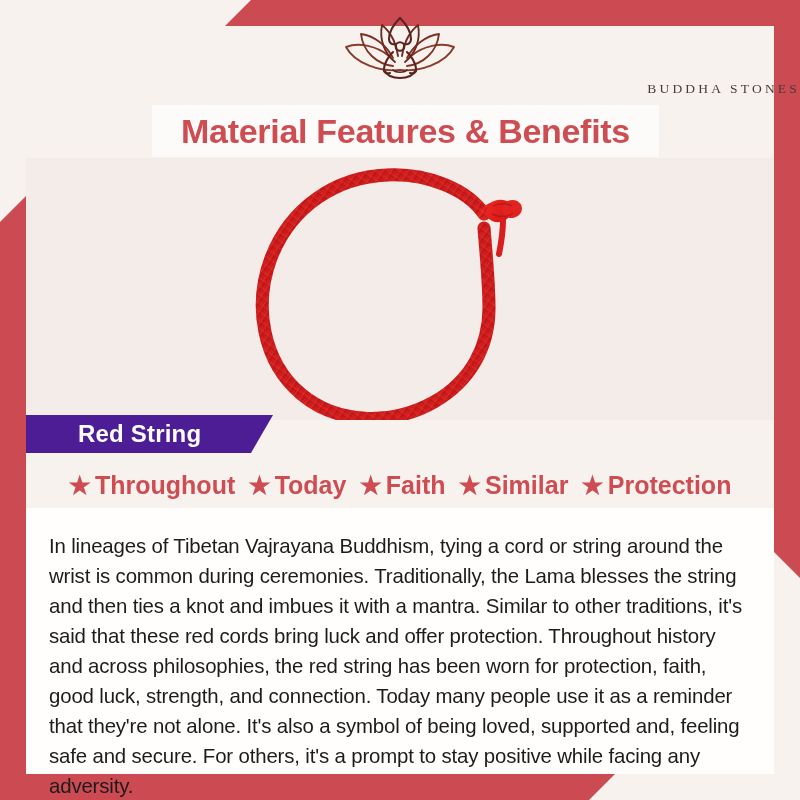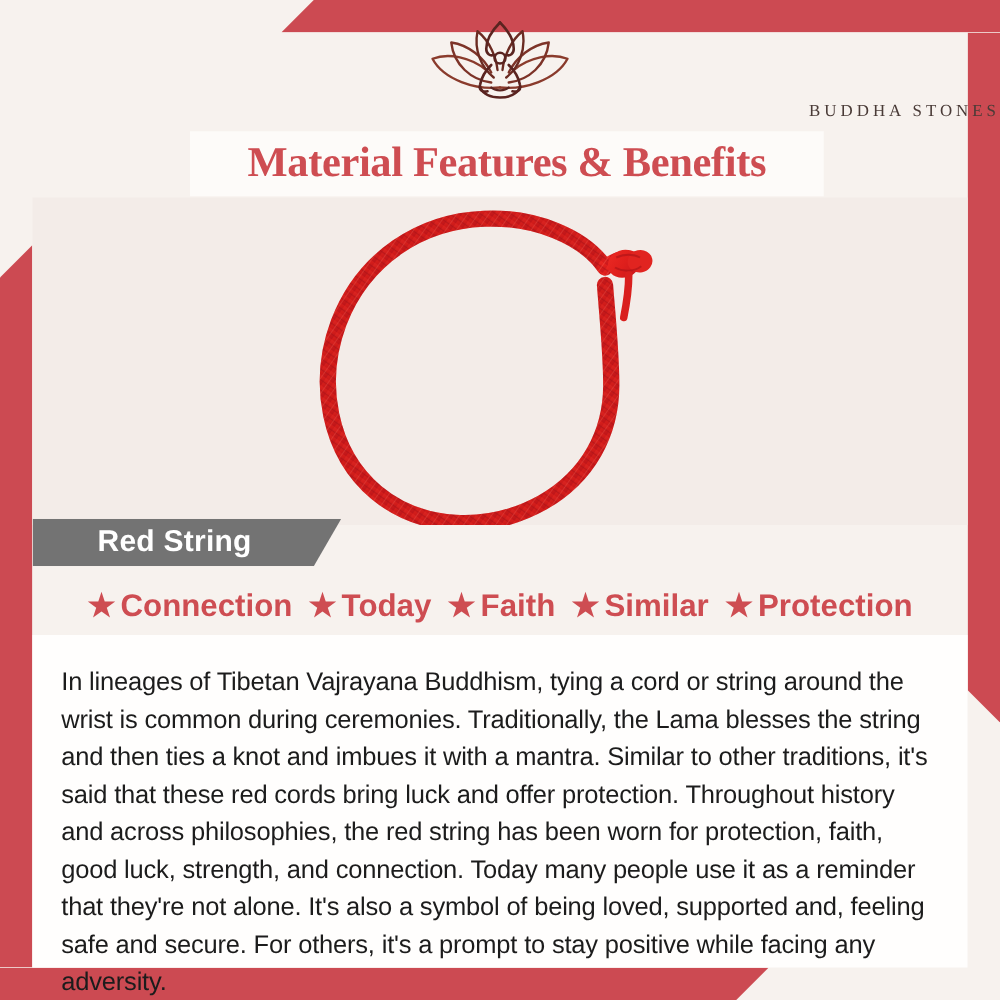--- a/index.html
+++ b/index.html
@@ -83,21 +83,21 @@
     left: 152px;
     width: 507px;
     height: 52px;
     background: #fdfbf9;
     display: flex;
     align-items: center;
     justify-content: center;
     z-index: 4;
   }
   .title-text {
-    font-family: Liberation Serif, serif;
+    font-family: Liberation Sans, sans-serif;
     font-weight: bold;
     font-size: 34px;
     color: #ce4d52;
     letter-spacing: -0.3px;
     white-space: nowrap;
   }
 
   
   .product-stage {
     position: absolute;
@@ -117,21 +117,21 @@
     height: 272px;
   }
 
   
   .ribbon {
     position: absolute;
     top: 415px;
     left: 26px;
     width: 247px;
     height: 38px;
-    background: #737373;
+    background: #4c1d95;
     clip-path: polygon(0 0, 100% 0, calc(100% - 22px) 100%, 0 100%);
     display: flex;
     align-items: center;
     z-index: 4;
   }
   .ribbon-text {
     font-weight: bold;
     font-size: 24px;
     color: #ffffff;
     margin-left: 52px;
@@ -274,21 +274,21 @@
     </svg>
   </div>
 
   <div class="ribbon">
     <span class="ribbon-text">Red String</span>
   </div>
 
   <div class="benefits">
     <span class="benefit">
       <span class="star">★</span>
-      <span>Connection</span>
+      <span>Throughout</span>
     </span>
     <span class="benefit">
       <span class="star">★</span>
       <span>Today</span>
     </span>
     <span class="benefit">
       <span class="star">★</span>
       <span>Faith</span>
     </span>
     <span class="benefit">

